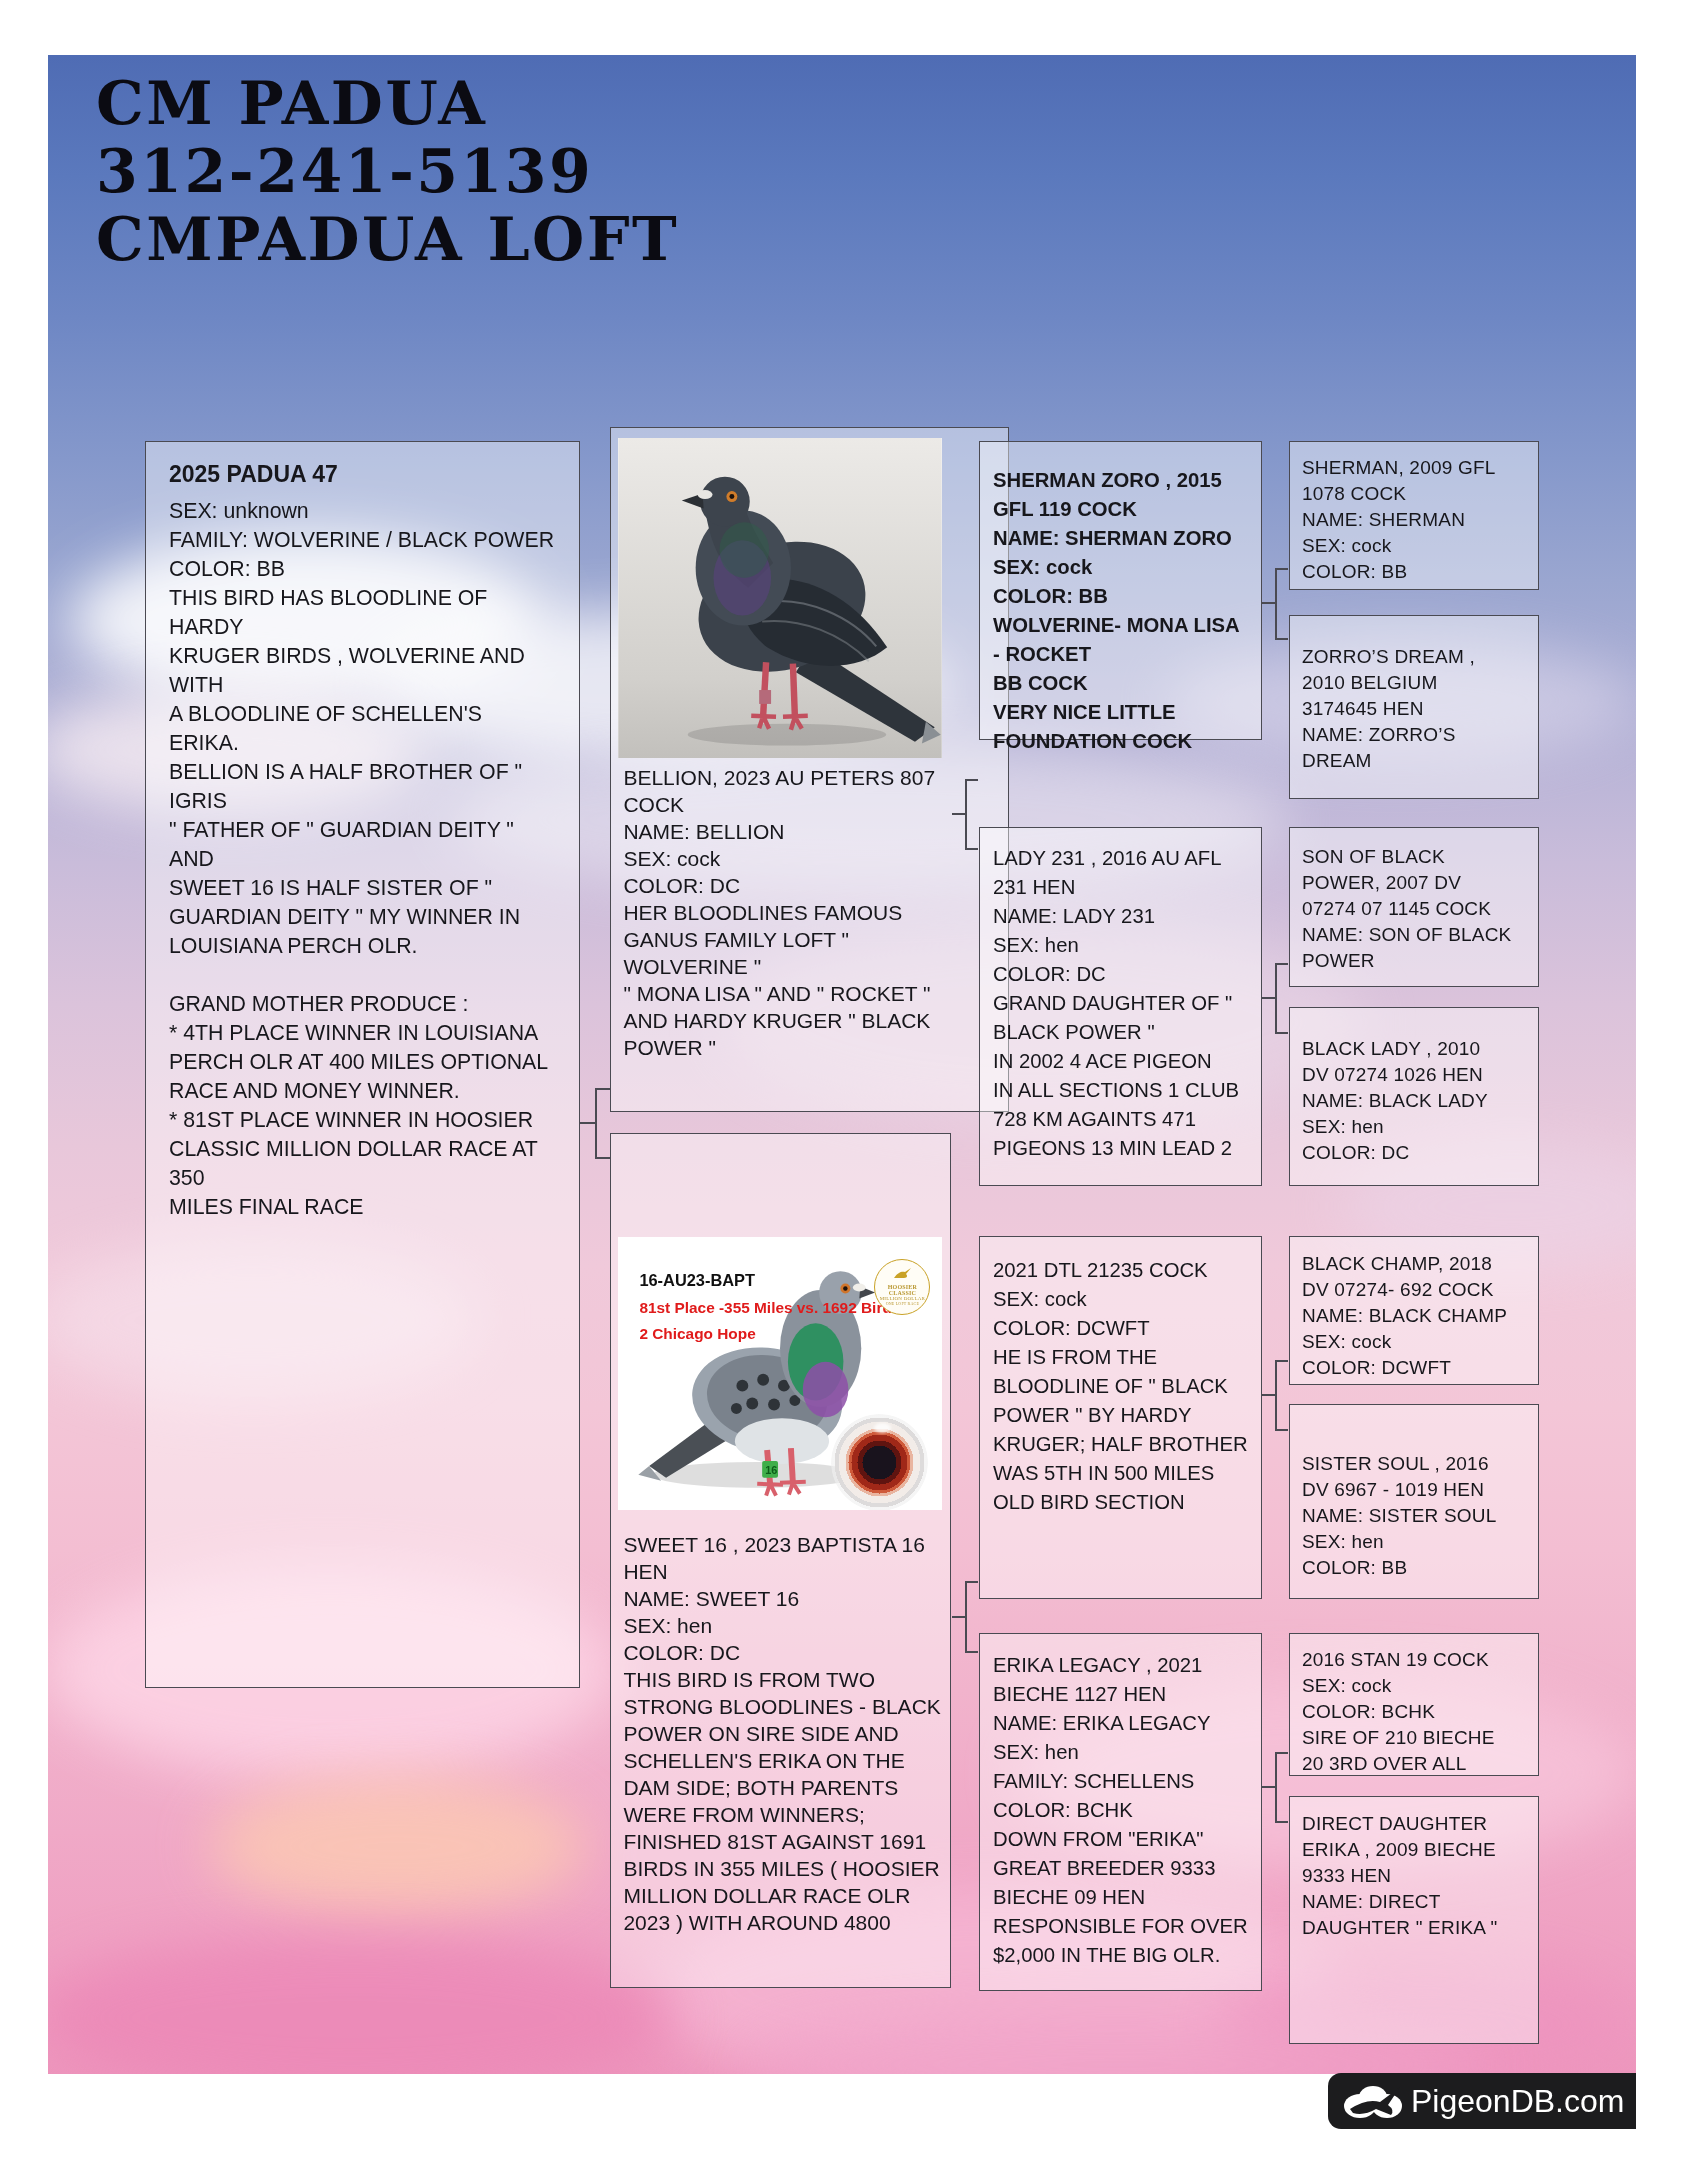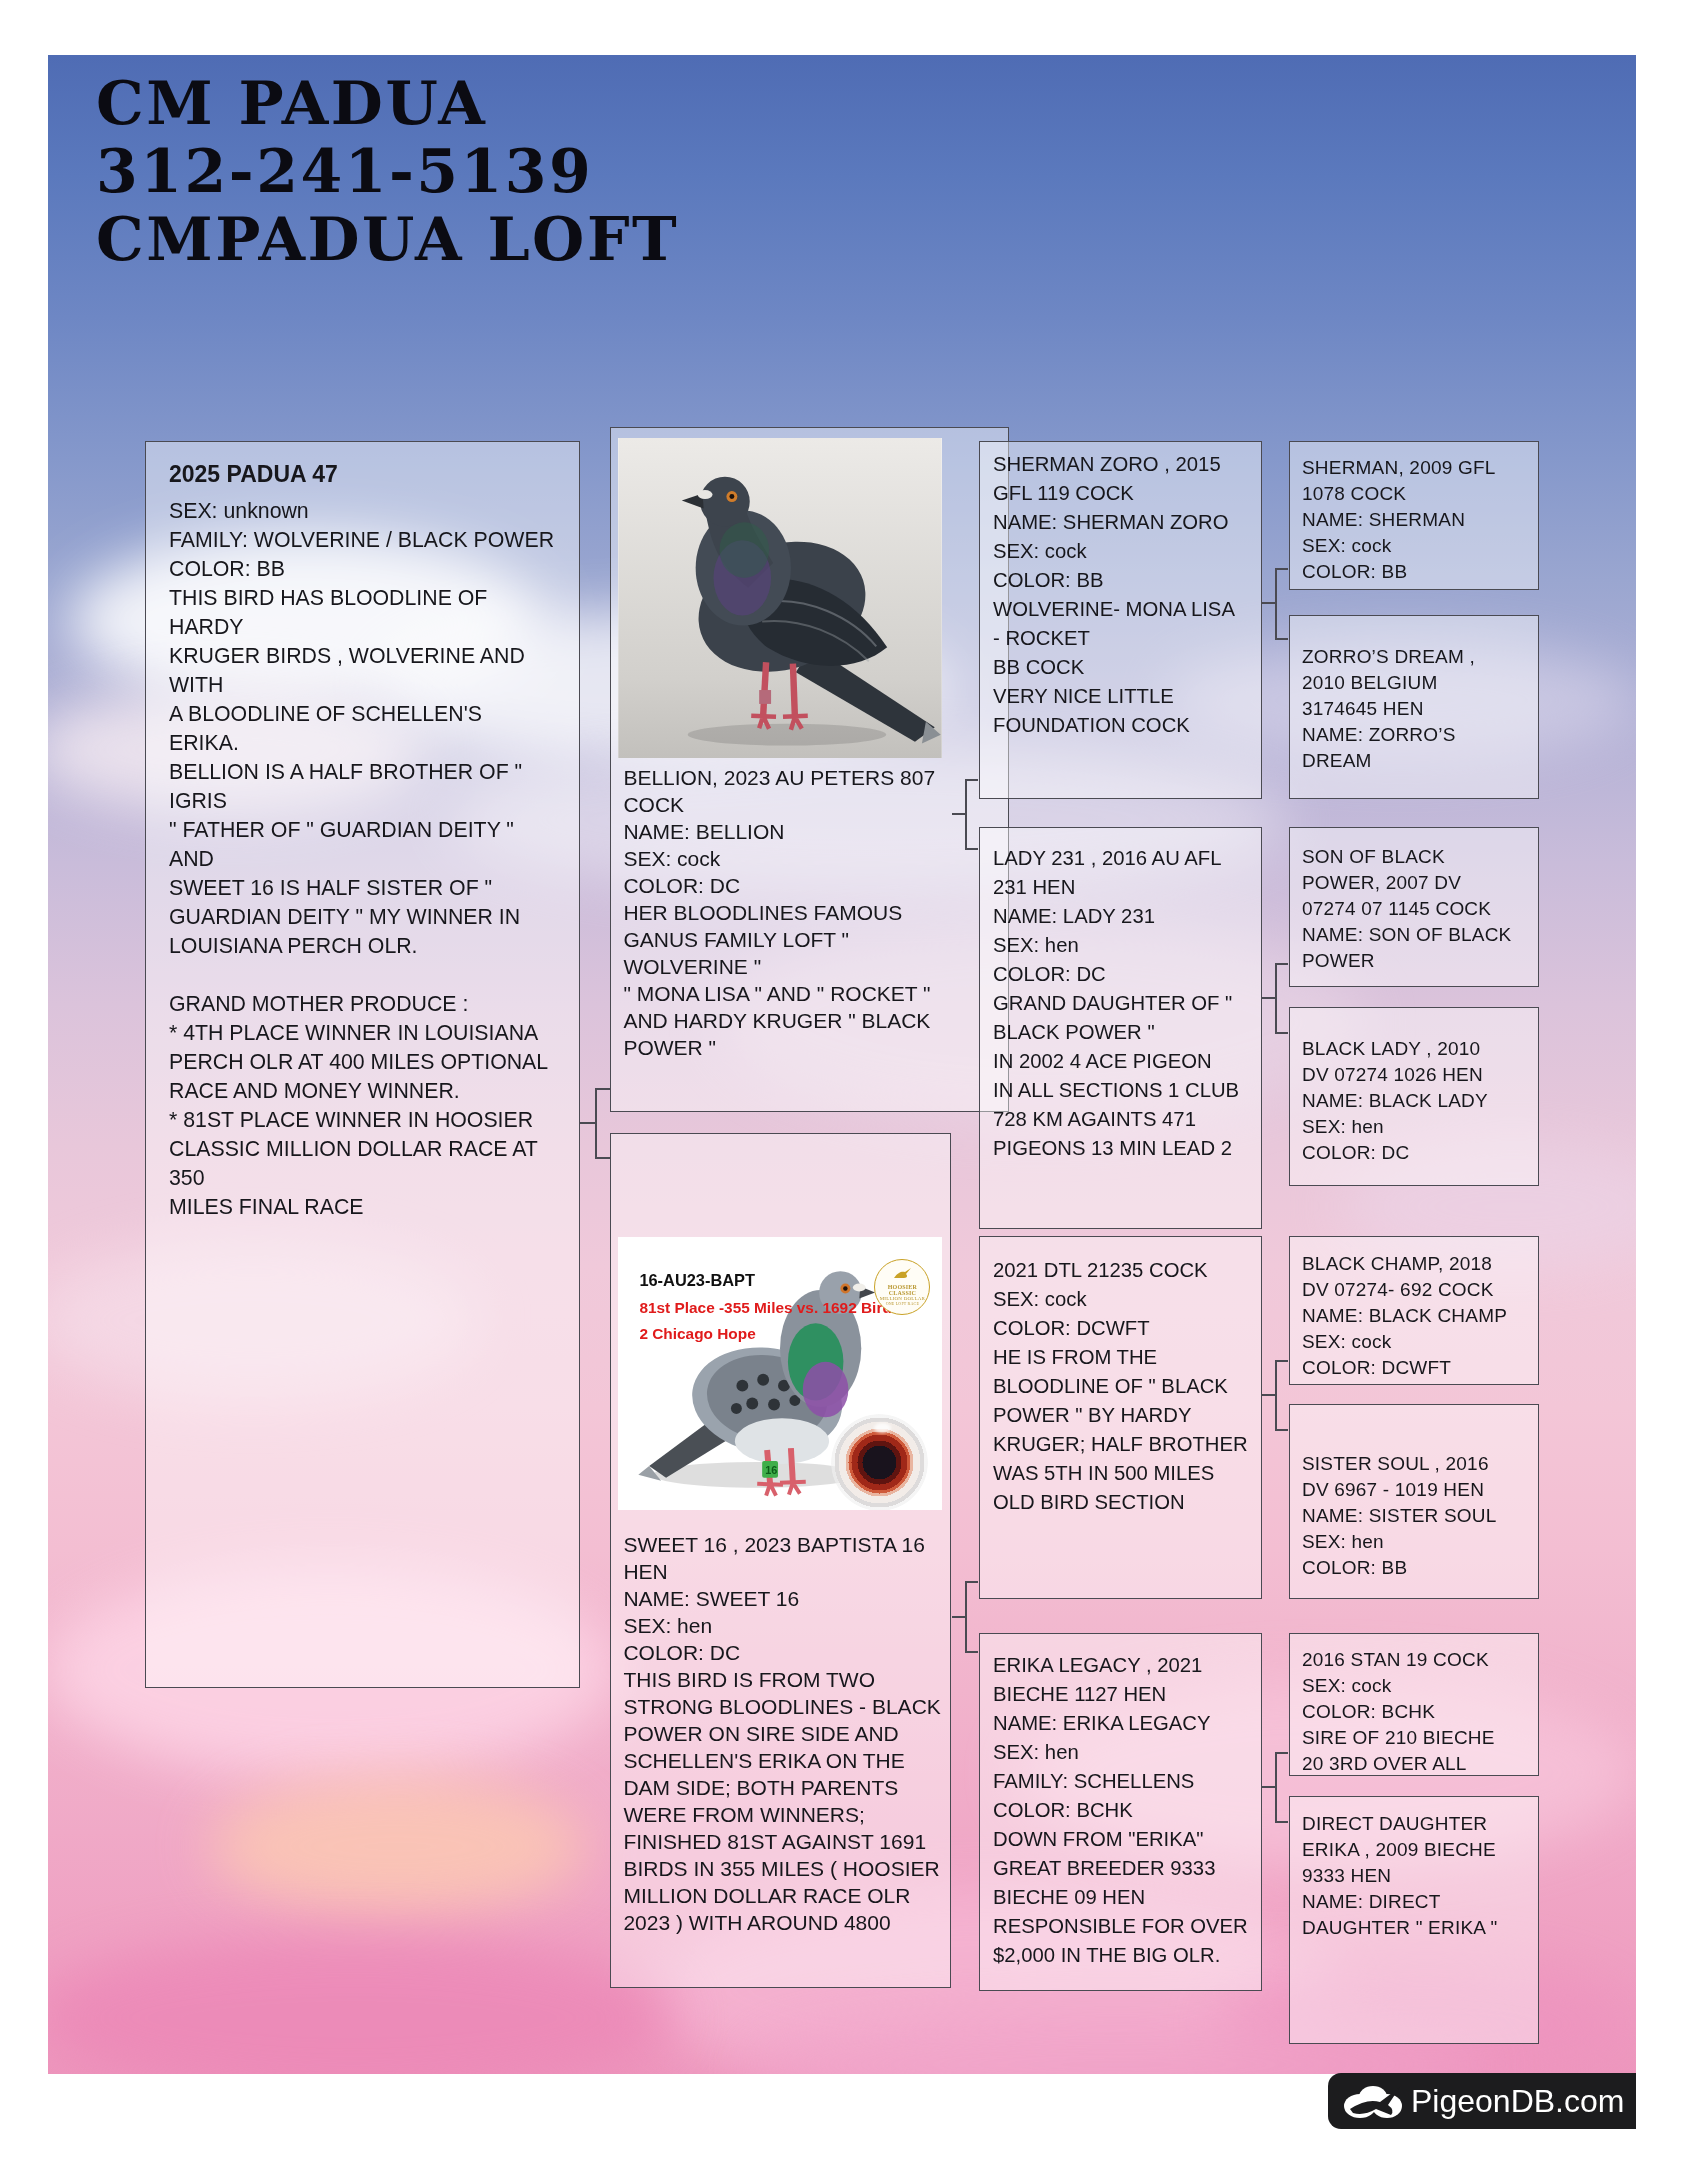--- a/index.html
+++ b/index.html
@@ -222,33 +222,33 @@
 POWER ON SIRE SIDE AND
 SCHELLEN'S ERIKA ON THE
 DAM SIDE; BOTH PARENTS
 WERE FROM WINNERS;
 FINISHED 81ST AGAINST 1691
 BIRDS IN 355 MILES ( HOOSIER
 MILLION DOLLAR RACE OLR
 2023 )  WITH AROUND 4800</div>
 </div>
 
-<div class="pbox" style="left:979px;top:441px;width:283px;height:358px;padding:8px 13px;">
+<div class="pbox" style="left:979px;top:441px;width:283px;height:299px;padding:24px 13px;font-weight:bold;">
   <div class="btext c3text">SHERMAN ZORO ,  2015
 GFL 119 COCK
 NAME: SHERMAN ZORO
 SEX: cock
 COLOR: BB
 WOLVERINE- MONA LISA
 - ROCKET
 BB COCK
 VERY NICE LITTLE
 FOUNDATION COCK</div>
 </div>
-<div class="pbox" style="left:979px;top:827px;width:283px;height:402px;padding:16px 13px;">
+<div class="pbox" style="left:979px;top:827px;width:283px;height:359px;padding:16px 13px;">
   <div class="btext c3text">LADY 231 ,  2016 AU AFL
 231 HEN
 NAME: LADY 231
 SEX: hen
 COLOR: DC
 GRAND DAUGHTER OF "
 BLACK POWER "
 IN 2002 4 ACE PIGEON
 IN ALL SECTIONS 1 CLUB
 728 KM AGAINTS 471

